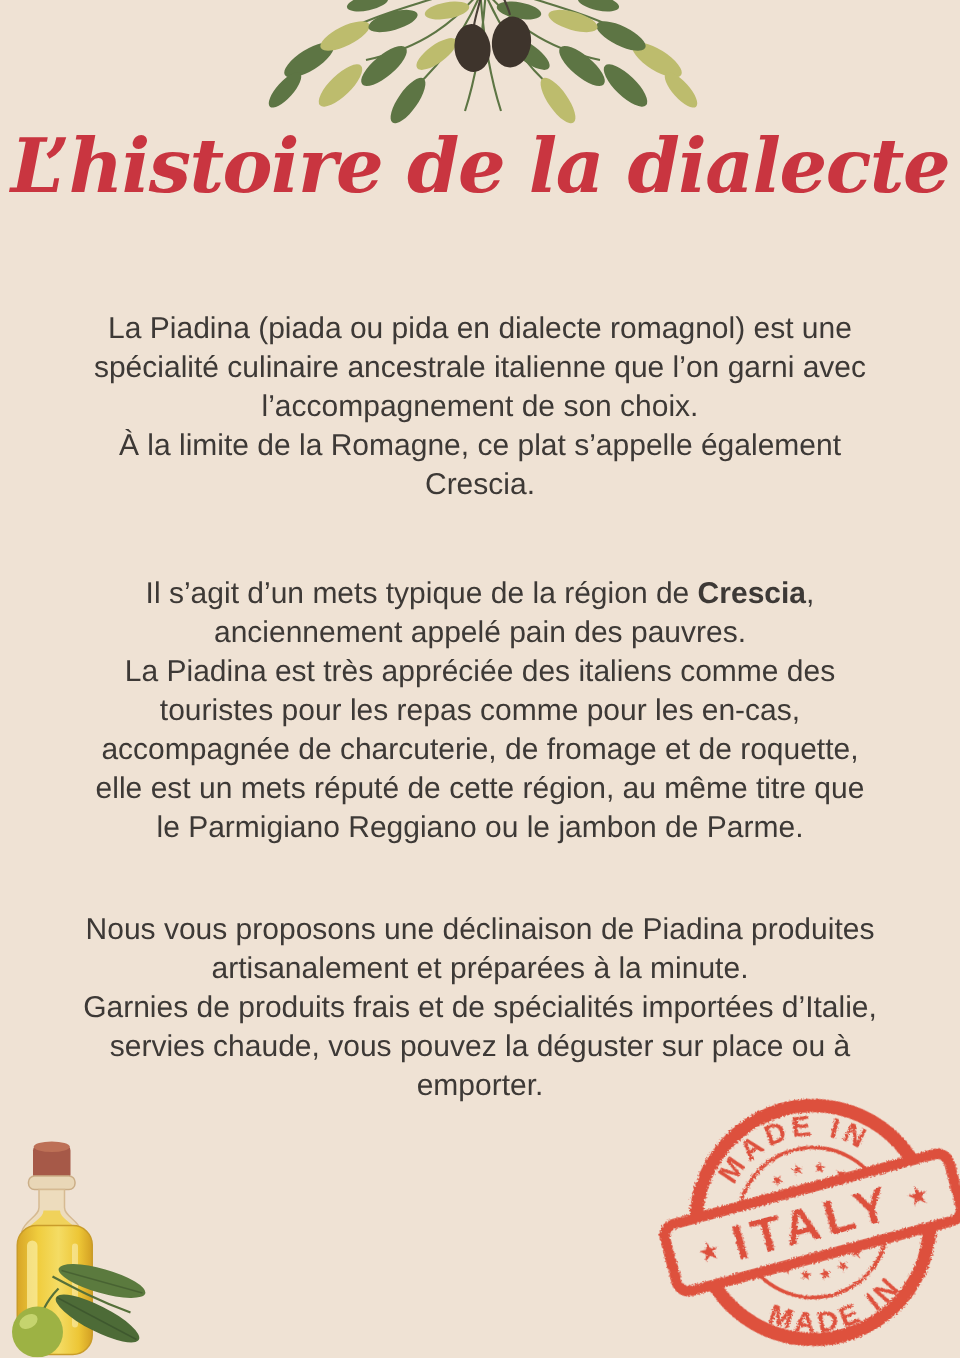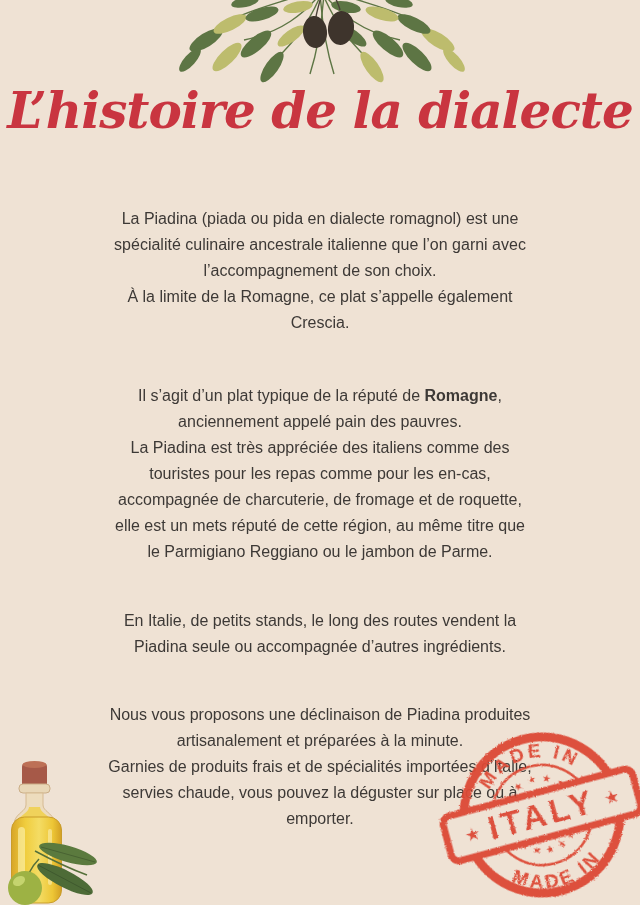--- a/index.html
+++ b/index.html
@@ -11,21 +11,21 @@
   html,body{margin:0;padding:0;}
   body{width:640px;height:905px;overflow:hidden;position:relative;
        background:var(--background);
        font-family:"Liberation Sans", sans-serif;}
   .deco{position:absolute;top:-6px;left:50%;margin-left:-148px;width:300px;height:96px;}
   .deco svg{overflow:visible;display:block;}
   h1.title{position:absolute;top:78px;left:0;right:0;margin:0;text-align:center;
        font-family:"DejaVu Serif", serif;font-style:italic;font-weight:bold;
        font-size:50px;line-height:66px;letter-spacing:-1px;color:var(--title_red);}
   .body-text{position:absolute;top:180px;left:35px;width:570px;text-align:center;
-       color:var(--body_text);font-size:16px;line-height:26px;white-space:pre-line;}
+       color:var(--body_text);font-size:20px;line-height:26px;white-space:pre-line;}
   .body-text p{margin:0;}
   .body-text p.p2{margin-top:21px;}
   .body-text p.p3{margin-top:17px;}
   .body-text p.p4{margin-top:16px;}
   .body-text strong{font-weight:bold;}
   .bottle{position:absolute;left:5px;top:755px;width:105px;height:150px;}
   .stamp{position:absolute;left:447px;top:725px;width:190px;height:185px;}
   .stamp svg{overflow:visible;display:block;}
   .stamp-ink{stroke:var(--stamp_red);fill:none;}
   .stamp-text{font-family:"Liberation Sans", sans-serif;font-weight:bold;fill:var(--stamp_red);}
@@ -82,29 +82,27 @@
 </div>
 
 <h1 class="title">L’histoire de la dialecte</h1>
 
 <div class="body-text">
   <p class="p1">La Piadina (piada ou pida en dialecte romagnol) est une
 spécialité culinaire ancestrale italienne que l’on garni avec
 l’accompagnement de son choix.
 À la limite de la Romagne, ce plat s’appelle également
 Crescia.</p>
-  <p class="p2"><span>Il s’agit d’un plat typique de la réputé de </span><strong>Romagne</strong><span>,
+  <p class="p2"><span>Il s’agit d’un mets typique de la région de </span><strong>Crescia</strong><span>,
 anciennement appelé pain des pauvres.
 La Piadina est très appréciée des italiens comme des
 touristes pour les repas comme pour les en-cas,
 accompagnée de charcuterie, de fromage et de roquette,
 elle est un mets réputé de cette région, au même titre que
 le Parmigiano Reggiano ou le jambon de Parme.</span></p>
-  <p class="p3">En Italie, de petits stands, le long des routes vendent la
-Piadina seule ou accompagnée d’autres ingrédients.</p>
   <p class="p4">Nous vous proposons une déclinaison de Piadina produites
 artisanalement et préparées à la minute.
 Garnies de produits frais et de spécialités importées d’Italie,
 servies chaude, vous pouvez la déguster sur place ou à
 emporter.</p>
 </div>
 
 <div class="bottle">
   <svg viewBox="0 0 105 150" width="105" height="150">
     <defs>

